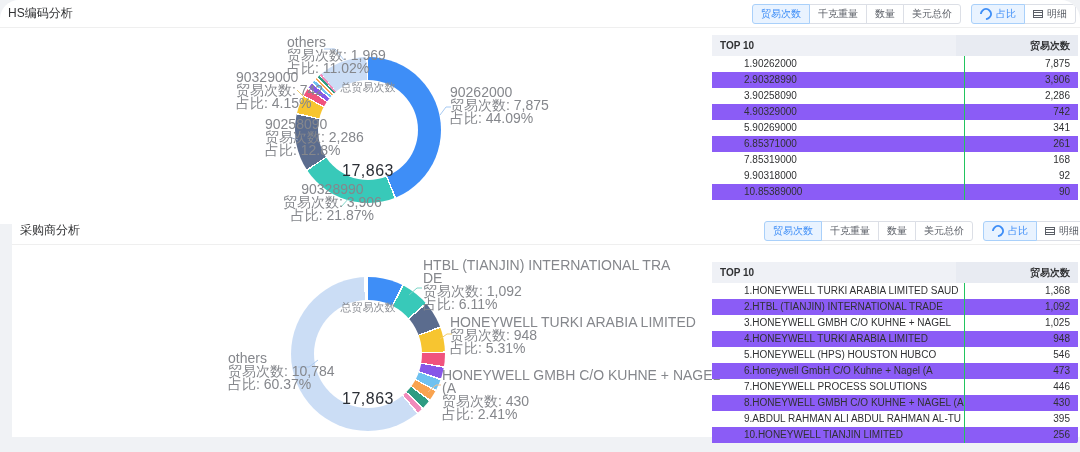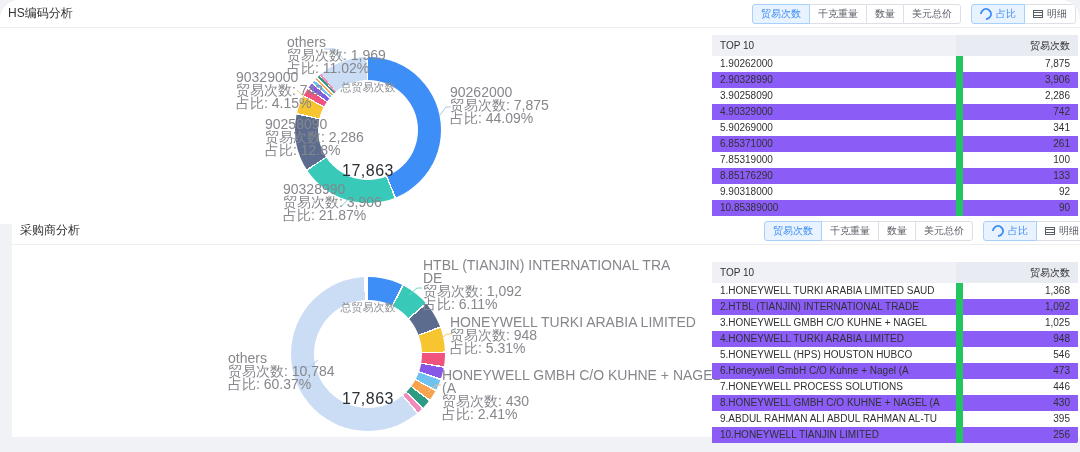--- a/index.html
+++ b/index.html
@@ -19,27 +19,27 @@
   .donut-icon{display:inline-block;width:8px;height:8px;border:2px solid #3e8ef7;border-radius:50%;border-left-color:transparent;transform:rotate(-45deg);box-sizing:content-box;}
   .grid-icon{display:inline-block;width:10px;height:8px;border:1px solid #5a5e66;box-sizing:border-box;background-image:linear-gradient(to bottom,transparent 1px,#5a5e66 1px,#5a5e66 2px,transparent 2px,transparent 4px,#5a5e66 4px,#5a5e66 5px,transparent 5px);}
   .donut{position:absolute;border-radius:50%;}
   .hole{position:absolute;background:#fff;border-radius:50%;display:flex;flex-direction:column;align-items:center;justify-content:space-between;}
   .center-label{font-size:11px;color:#8b8e94;}
   .center-value{font-size:16px;color:#2b2f36;margin-top:2px;letter-spacing:.5px;}
   .callout{position:absolute;font-size:14px;line-height:13px;color:#85878c;white-space:pre-line;}
   .leaders{position:absolute;left:0;top:0;pointer-events:none;}
   .table{position:absolute;left:712px;width:366px;font-size:10px;color:#303133;}
   #table0{top:35px;} #table1{top:262px;}
-  .thead{display:flex;height:21px;line-height:21px;background:#eff1f6;font-weight:normal;}
+  .thead{display:flex;height:21px;line-height:21px;background:#eff1f6;font-weight:bold;}
   .th-name{width:244px;padding-left:8px;box-sizing:border-box;}
   .th-val{width:122px;text-align:right;padding-right:8px;box-sizing:border-box;background:#e8ebf2;}
   .trow{display:flex;height:16px;line-height:16px;}
   .trow.even{background:#8b5cf6;}
-  .tname{width:244px;padding-left:8px;box-sizing:border-box;white-space:nowrap;overflow:hidden;}
-  .tval{width:122px;text-align:right;padding-right:8px;box-sizing:border-box;border-left:7px solid #22c55e;}
+  .tname{width:244px;padding-left:8px;box-sizing:border-box;white-space:nowrap;overflow:hidden;margin-left:24px;}
+  .tval{width:122px;text-align:right;padding-right:8px;box-sizing:border-box;border-left:1px solid #22c55e;}
 </style>
 </head>
 <body>
 
 <div class="page">
 
   <div class="card" id="card0">
     <div class="sec-header">
       <div class="sec-title">HS编码分析</div>
       <div class="toolbar">
@@ -107,21 +107,21 @@
       <polyline points="350,197 341,207" fill="none" stroke="#86d7cb" stroke-width="1"></polyline>
       <polyline points="409,295 417,288 422,288" fill="none" stroke="#7bd4c6" stroke-width="1"></polyline>
       <polyline points="440,339 447,334 452,334" fill="none" stroke="#efcb6b" stroke-width="1"></polyline>
       <polyline points="428,392 436,385 441,385" fill="none" stroke="#f3be8c" stroke-width="1"></polyline>
       <polyline points="298,367 309,367 318,360" fill="none" stroke="#afcbef" stroke-width="1"></polyline>
     </svg>
   <div id="callouts">
       <div class="callout" style="left: 450px; top: 86px;">90262000
 贸易次数: 7,875
 占比: 44.09%</div>
-      <div class="callout" style="left: 283px; top: 183px;">90328990
+      <div class="callout" style="left: 283px; top: 183px; text-align: center;">90328990
 贸易次数: 3,906
 占比: 21.87%</div>
       <div class="callout" style="left: 227px; top: 118px; margin-left: 38px;">90258090
 贸易次数: 2,286
 占比: 12.8%</div>
       <div class="callout" style="left: 236px; top: 71px;">90329000
 贸易次数: 742
 占比: 4.15%</div>
       <div class="callout" style="left: 287px; top: 36px;">others
 贸易次数: 1,969
@@ -167,25 +167,21 @@
         <div class="trow">
           <div class="tname">5.90269000</div>
           <div class="tval">341</div>
         </div>
         <div class="trow even">
           <div class="tname">6.85371000</div>
           <div class="tval">261</div>
         </div>
         <div class="trow">
           <div class="tname">7.85319000</div>
-          <div class="tval">100</div>
-        </div>
-        <div class="trow even">
-          <div class="tname">8.85176290</div>
-          <div class="tval">133</div>
+          <div class="tval">168</div>
         </div>
         <div class="trow">
           <div class="tname">9.90318000</div>
           <div class="tval">92</div>
         </div>
         <div class="trow even">
           <div class="tname">10.85389000</div>
           <div class="tval">90</div>
         </div>
       </div>

